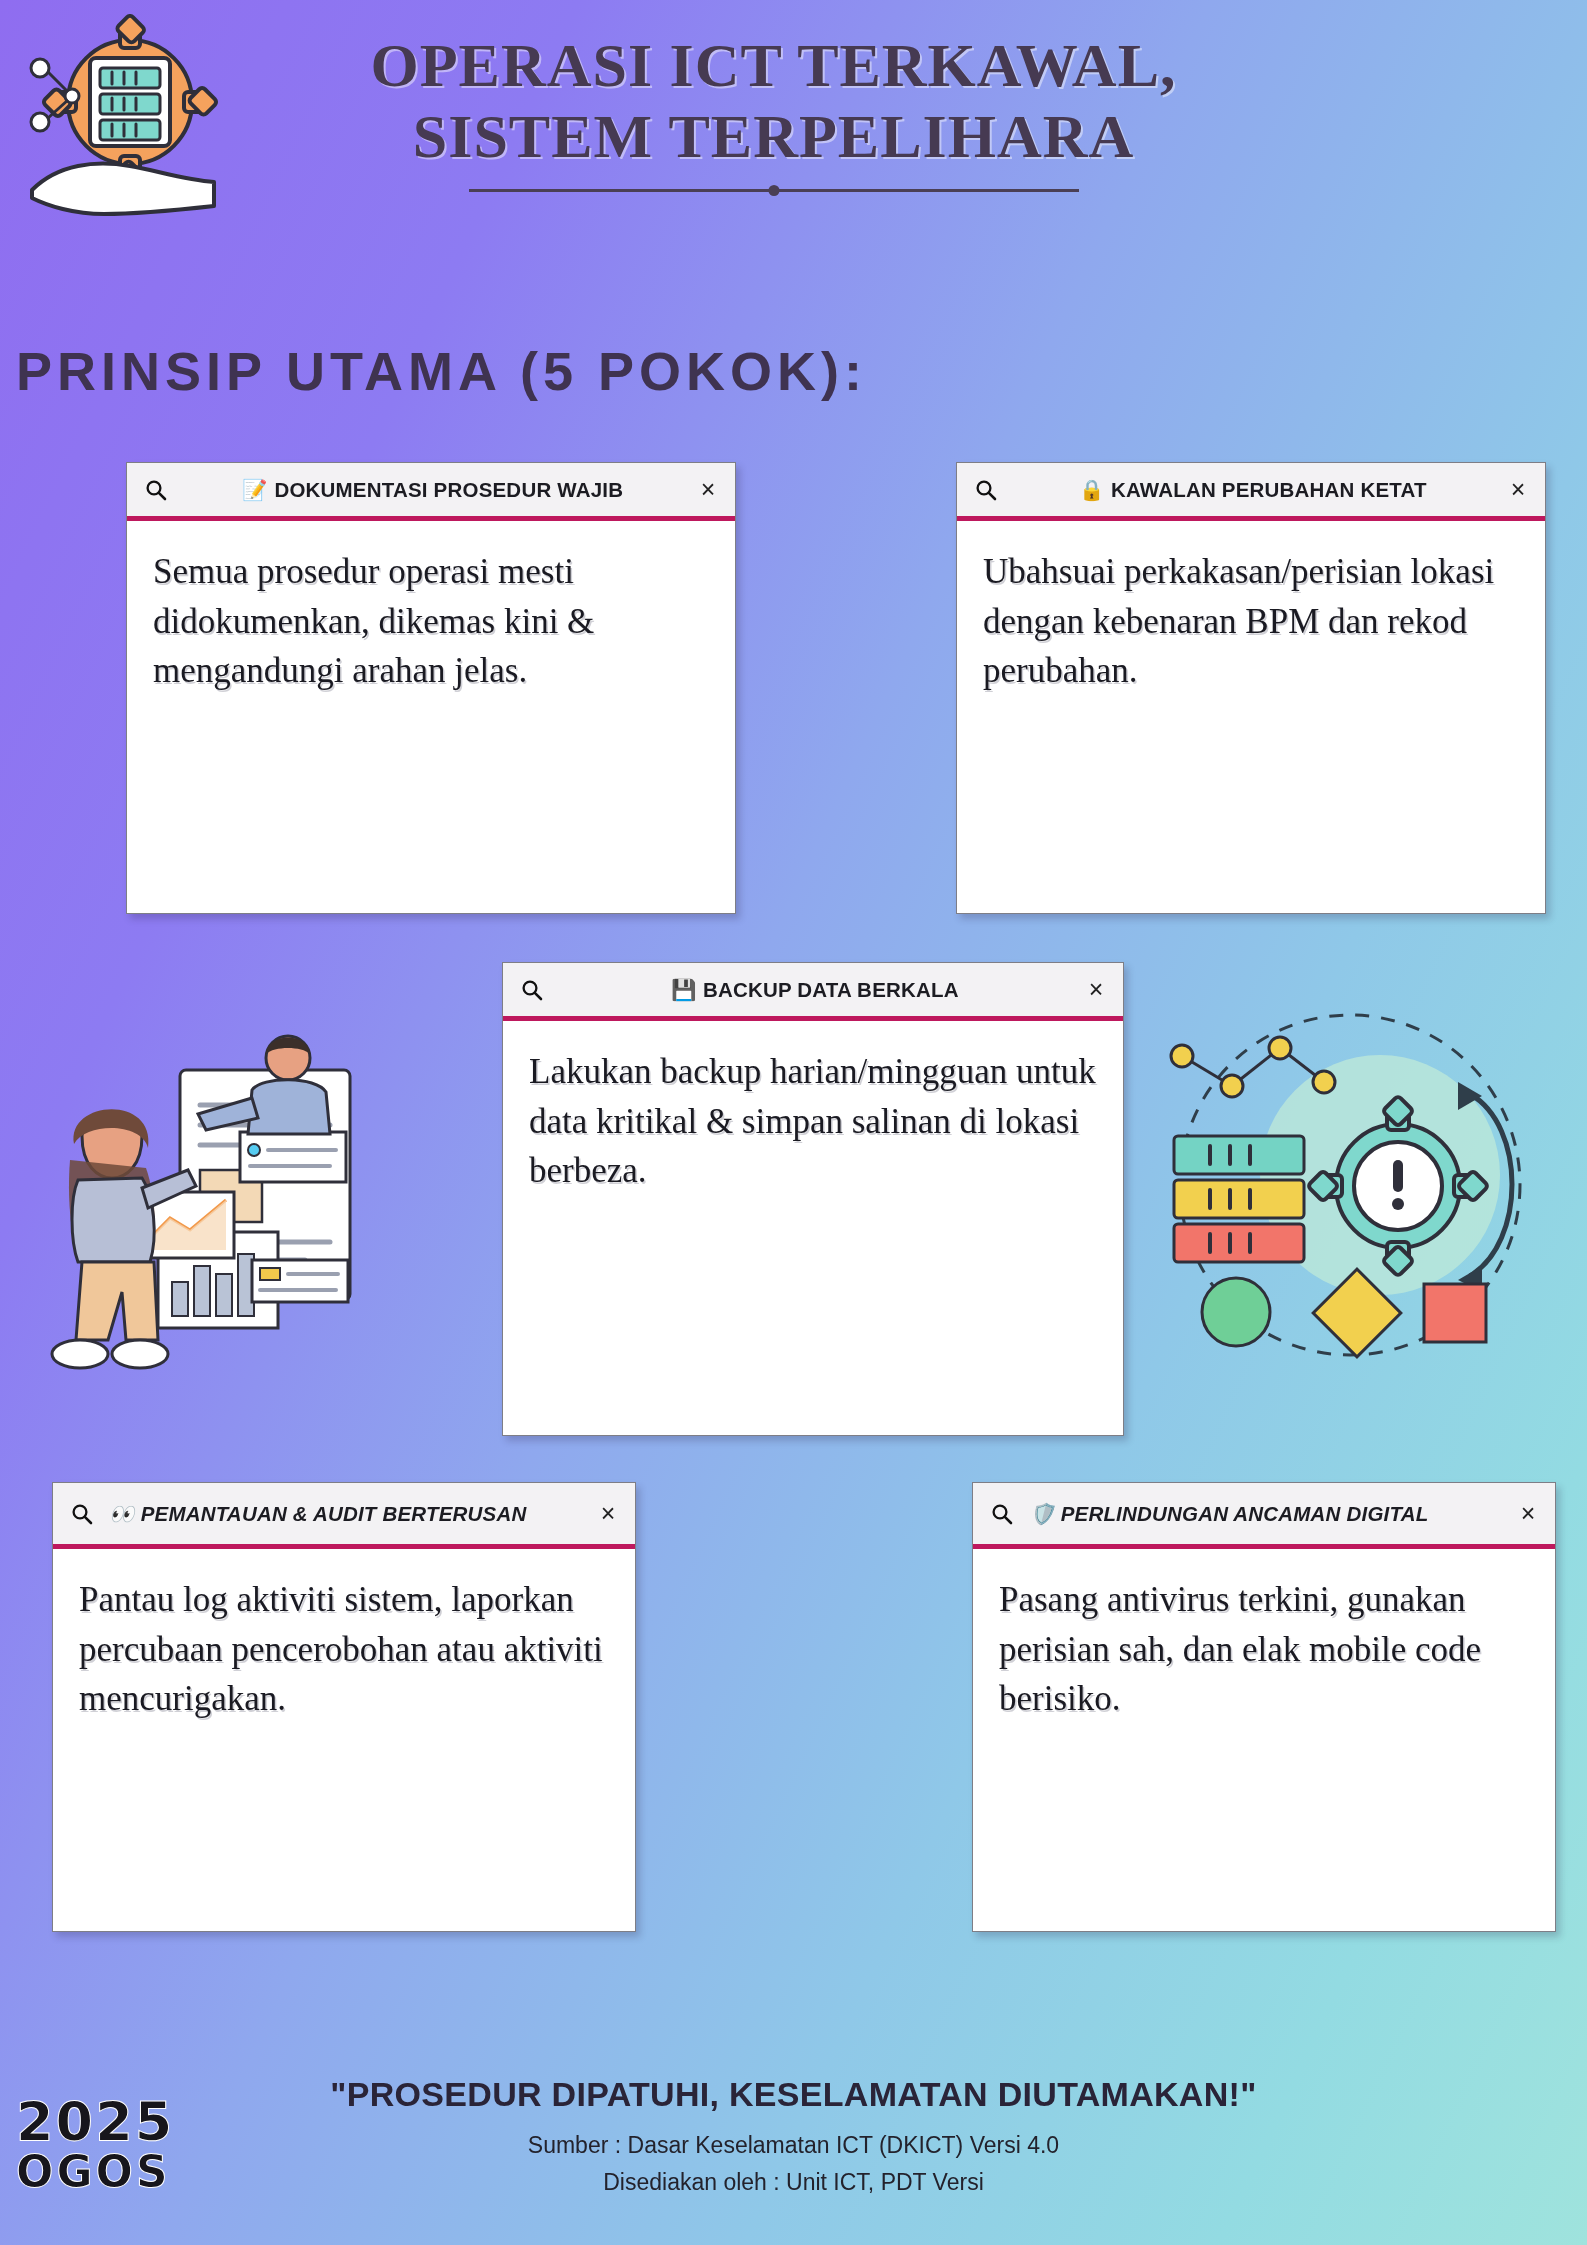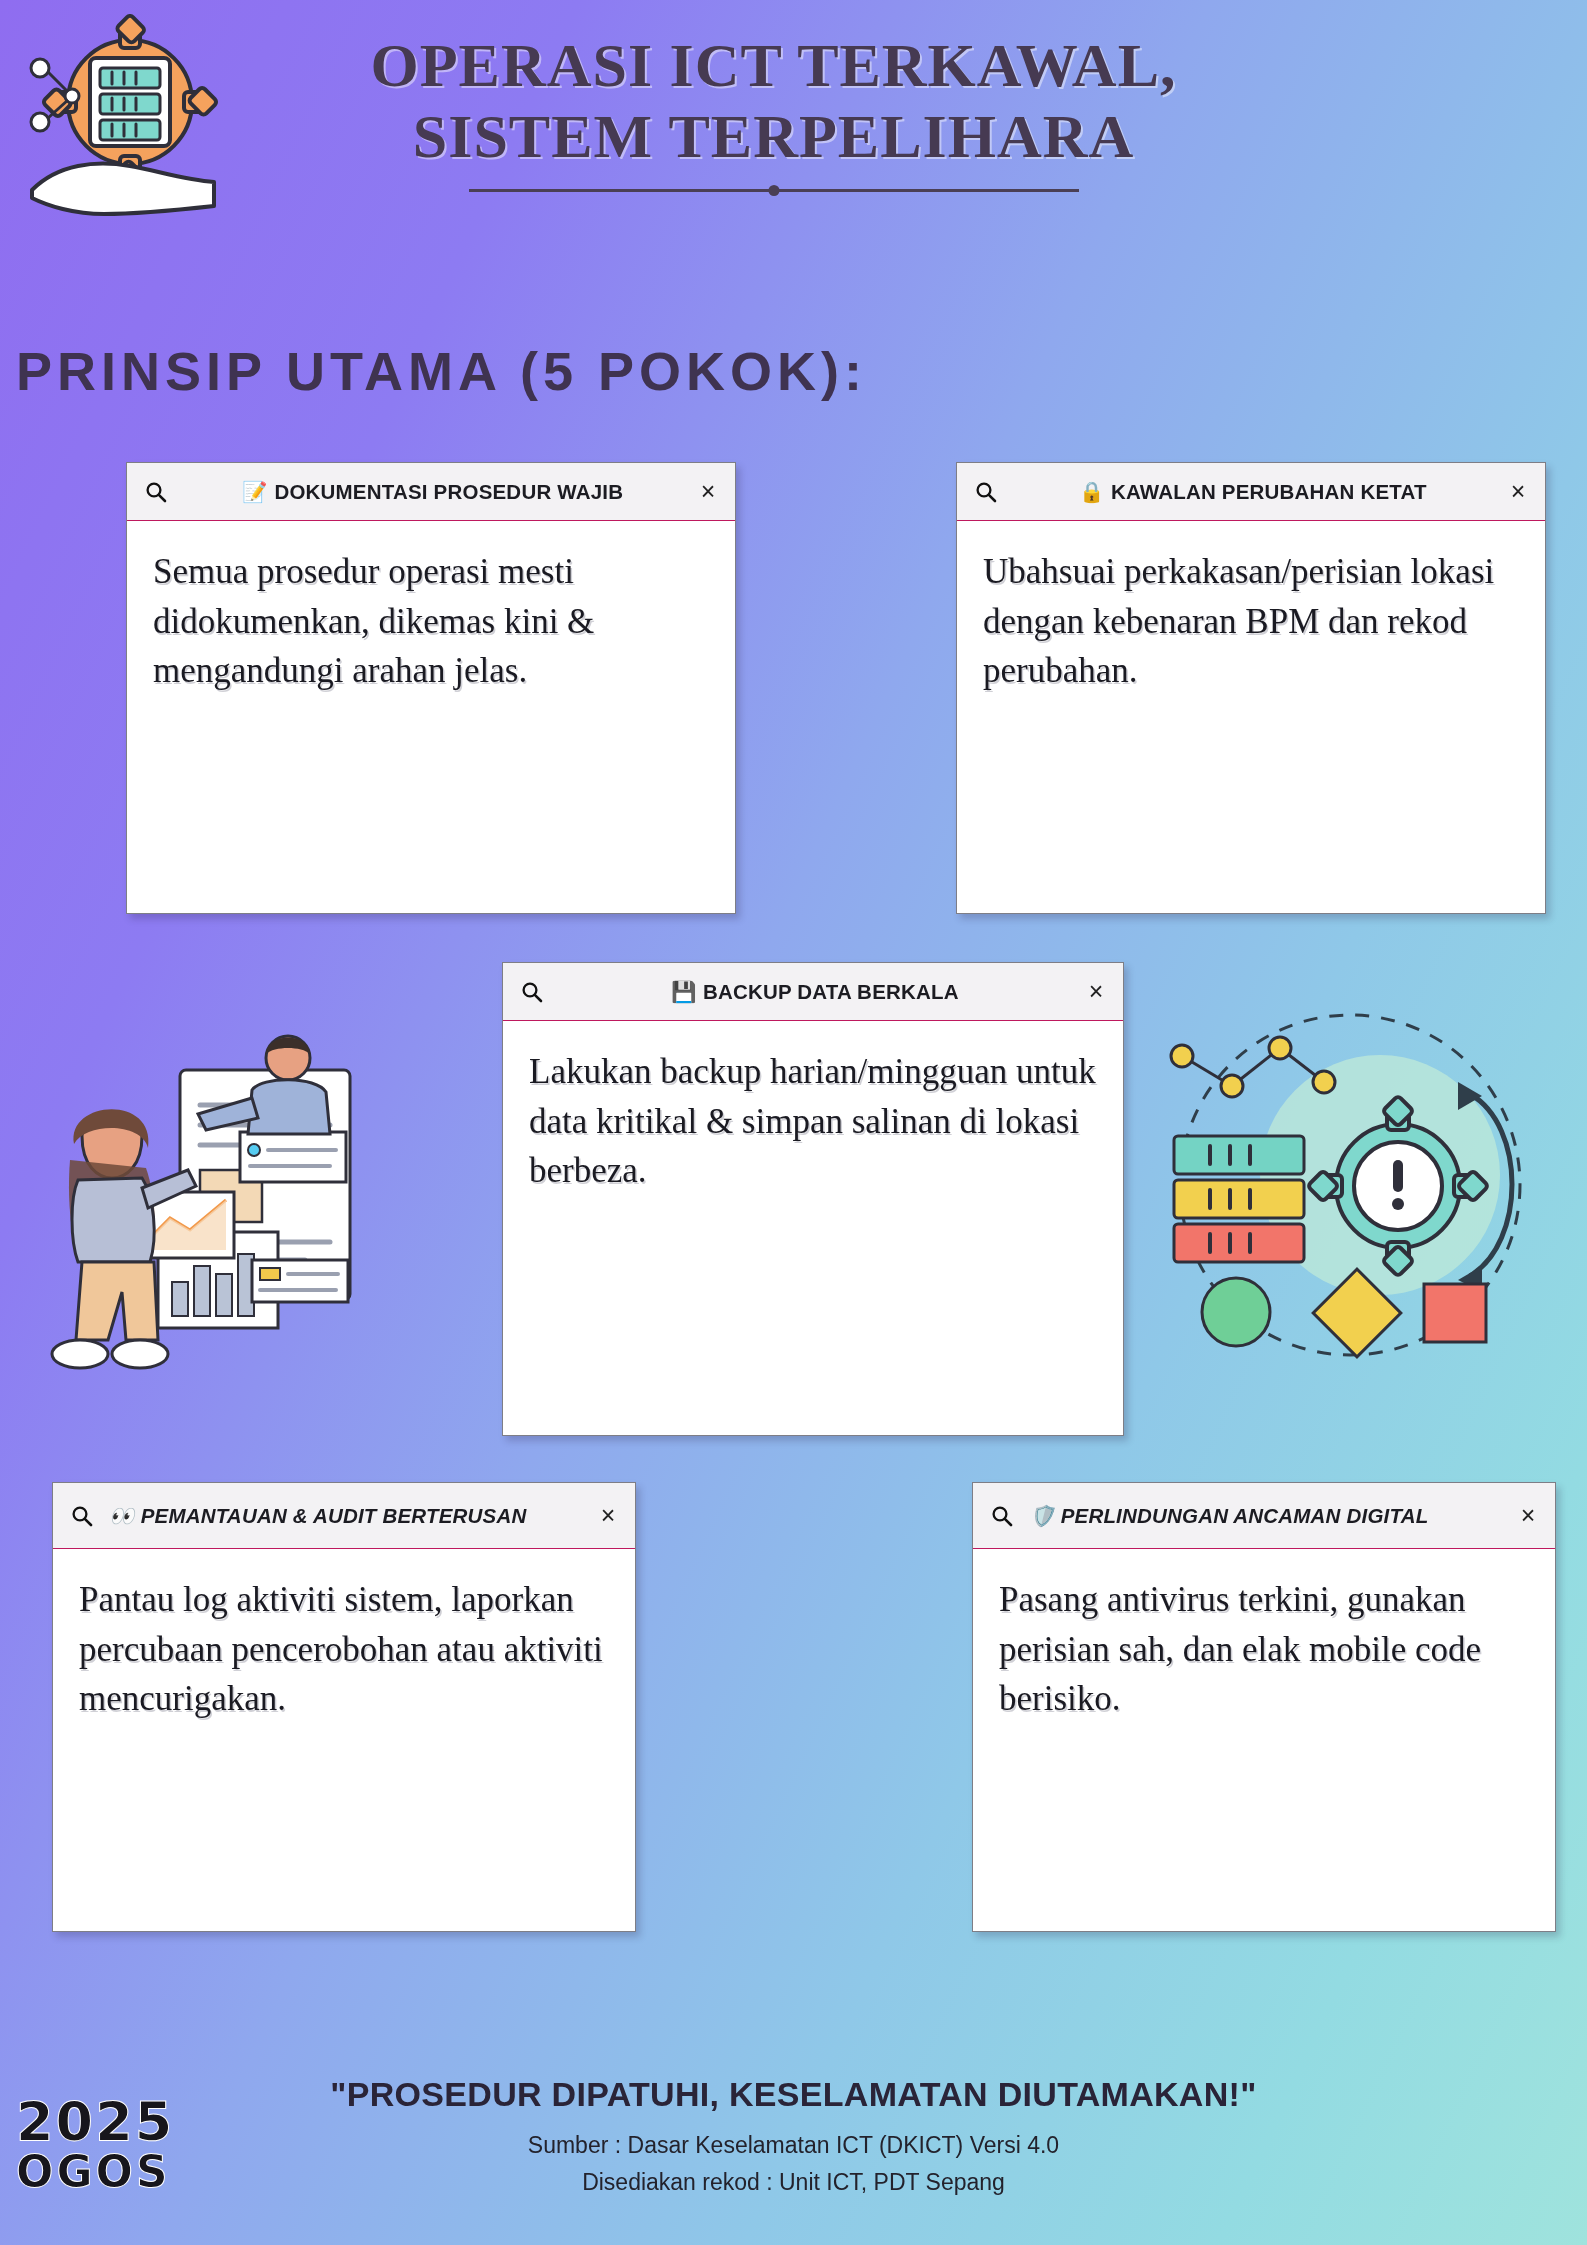--- a/index.html
+++ b/index.html
@@ -98,21 +98,21 @@
   
   .win {
     position: absolute;
     background: #ffffff;
     border: 1px solid #7e7e86;
     box-shadow: 4px 5px 7px rgba(40,30,70,0.22);
   }
   .win-title {
     height: 58px;
     background: #f3f2f4;
-    border-bottom: 1px solid #be185d;
+    border-bottom: 5px solid #be185d;
     display: flex;
     align-items: center;
     padding: 0 12px;
     box-sizing: border-box;
     position: relative;
   }
   .win-title.tall { height: 66px; }
   .win-search {
     width: 34px;
     flex: 0 0 34px;
@@ -474,14 +474,14 @@
 </div>
 
 <div class="year-badge">
   <span class="yr">2025</span>
   <span class="mo">OGOS</span>
 </div>
 
 <div class="footer">
   <div class="footer-quote">"PROSEDUR DIPATUHI, KESELAMATAN DIUTAMAKAN!"</div>
   <div class="footer-line">Sumber : Dasar Keselamatan ICT (DKICT) Versi 4.0</div>
-  <div class="footer-line" style="margin-top:2px;">Disediakan rekod : Unit ICT, PDT Sepang</div>
+  <div class="footer-line" style="margin-top:2px;">Disediakan oleh : Unit ICT, PDT Versi</div>
 </div>
 
 </body></html>

